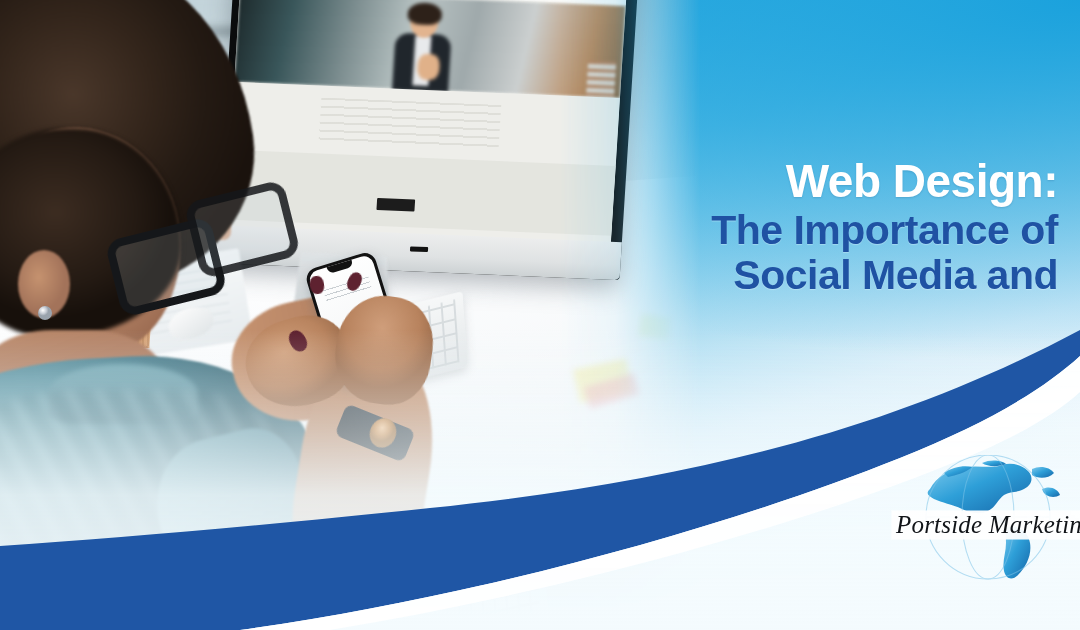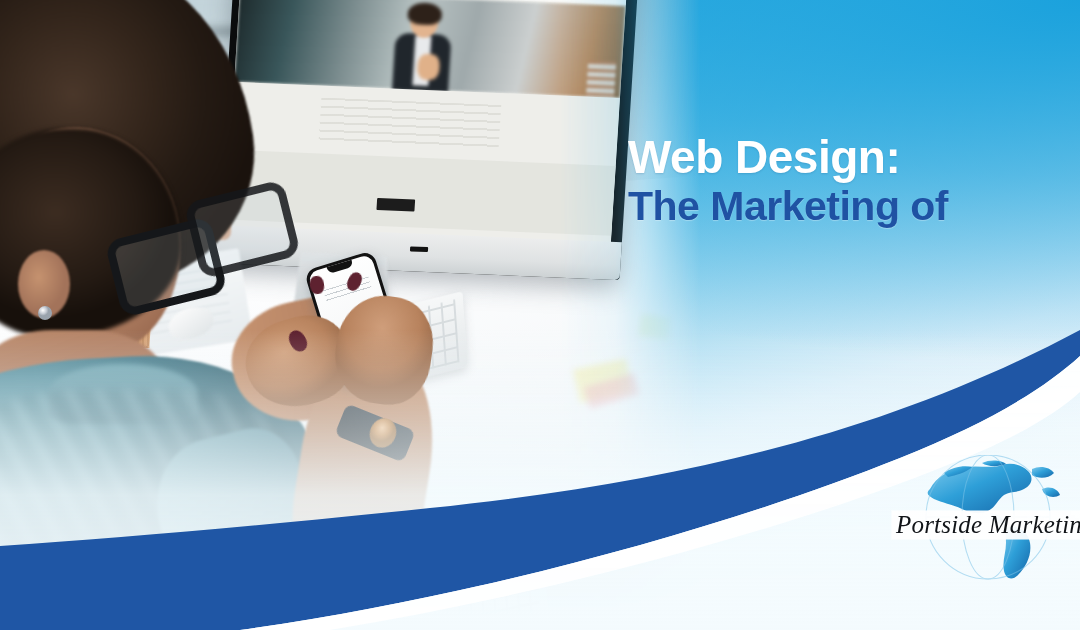--- a/index.html
+++ b/index.html
@@ -373,22 +373,22 @@
   .phone-lines{
     position:absolute;left:13px;top:24px;right:12px;height:14px;
     background:repeating-linear-gradient(180deg,#c9ced2 0 1px,transparent 1px 5px);
   }
 
   
   .swoosh{position:absolute;left:0;top:330px;width:1080px;height:300px;}
 
   
   .title{
-    position:absolute;right:22px;top:134px;width:430px;
-    text-align:left;
+    position:absolute;right:22px;top:158px;width:430px;
+    text-align:right;
     font-weight:800;
     letter-spacing:-.5px;
     line-height:1.04;
   }
   .title .l1{
     display:block;color:#ffffff;font-size:46px;
     text-shadow:0 1px 2px rgba(10,60,110,.18);
   }
   .title .l2,.title .l3,.title .l4{
     display:block;color:#1f52a3;font-size:41px;
@@ -530,21 +530,22 @@
 
   <div class="bg-bottomwash"></div>
 
   <svg class="swoosh" viewBox="0 0 1080 300" preserveAspectRatio="none">
     <path d="M1080 0 C 900 96, 700 150, 430 178 C 260 196, 120 208, 0 216 L 0 300 L 240 300 C 470 268, 720 200, 900 128 C 990 92, 1045 58, 1080 26 Z" fill="#1f56a5"></path>
     <path d="M1080 26 C 1045 58, 990 92, 900 128 C 720 200, 470 268, 240 300 L 330 300 C 560 262, 800 196, 960 130 C 1020 106, 1058 82, 1080 62 Z" fill="#ffffff" opacity="0.95"></path>
   </svg>
 
   <div class="title">
     <span class="l1">Web Design:</span>
-    <span class="l2">The Marketing of</span>
+    <span class="l2">The Importance of</span>
+    <span class="l3">Social Media and</span>
   </div>
 
   <div class="logo">
     <svg class="logo-globe" viewBox="0 0 190 125">
       <defs>
         <linearGradient id="gl" x1="0" y1="0" x2="1" y2="1">
           <stop offset="0%" stop-color="#7fcbee"></stop>
           <stop offset="45%" stop-color="#2e9fd8"></stop>
           <stop offset="100%" stop-color="#1566a8"></stop>
         </linearGradient>

